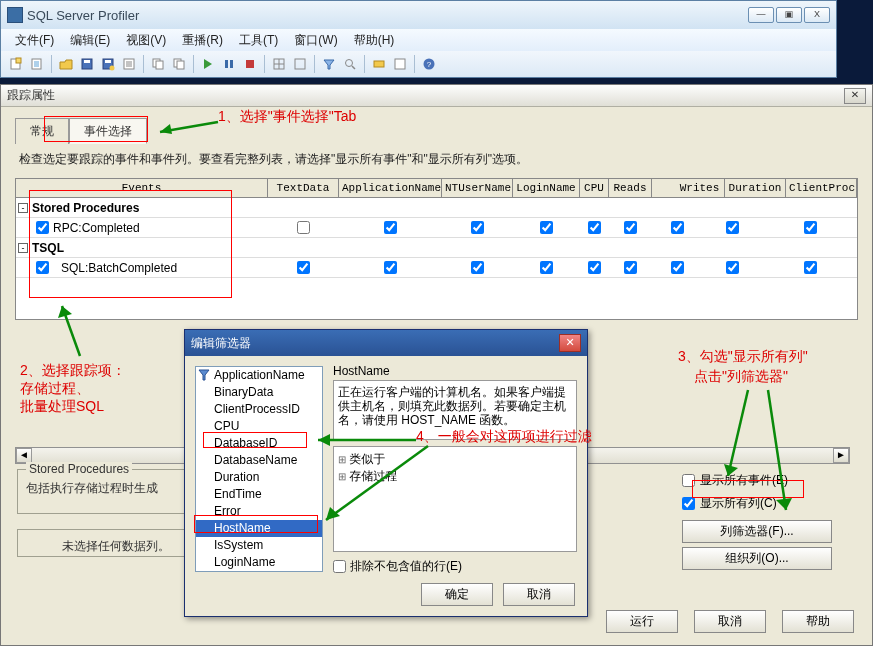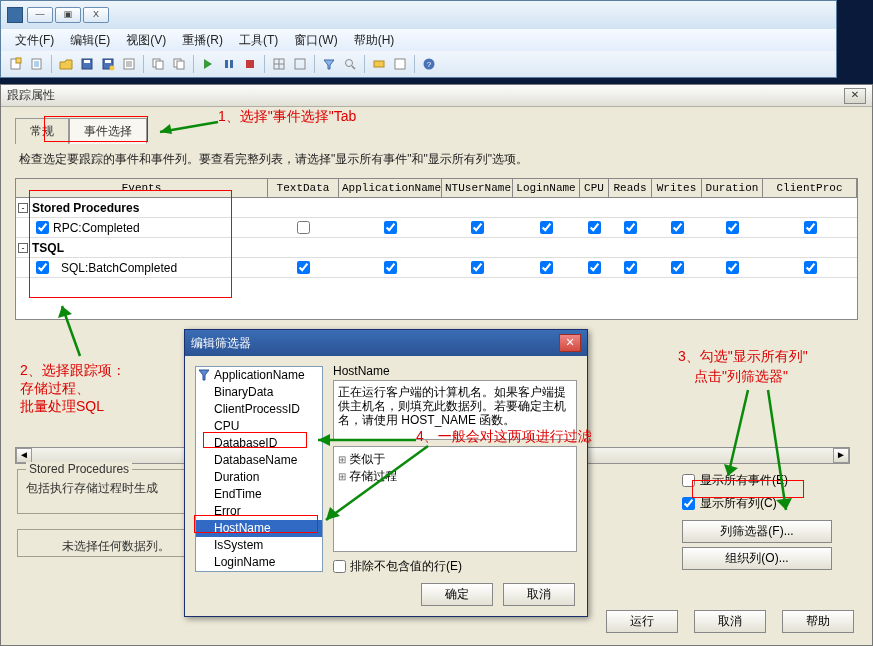--- a/index.html
+++ b/index.html
@@ -33,21 +33,21 @@
 .tab { padding: 4px 14px 3px; border: 1px solid #999; border-bottom: none; background: #ece9d8; color: #333; font-size: 12px; position: relative; top: 1px; }
 .tab.active { background: #f8f7f1; border-bottom: 1px solid #f8f7f1; }
 
 .instruction { color: #222; font-size: 12px; margin: 6px 0 10px 4px; }
 
 .events-grid { border: 1px solid #888; background: #fff; height: 142px; position: relative; }
 .grid-header { display: flex; background: #ece9d8; border-bottom: 1px solid #888; }
 .grid-header .hcell { padding: 3px 3px; border-right: 1px solid #888; font-size: 11px; color: #000; text-align: center; white-space: nowrap; overflow: hidden; font-family: "Courier New", monospace; }
 .hc-ev { width: 252px; text-align: left; padding-left: 4px; }
 .hc-td { width: 71px; } .hc-an { width: 103px; } .hc-nt { width: 71px; } .hc-ln { width: 67px; }
-.hc-cp { width: 29px; } .hc-rd { width: 43px; } .hc-wr { width: 50px; } .hc-du { width: 61px; } .hc-cl { flex: 1; }
+.hc-cp { width: 29px; } .hc-rd { width: 43px; } .hc-wr { width: 50px; margin-left: 23px; } .hc-du { width: 61px; } .hc-cl { flex: 1; }
 
 .grid-body { }
 .grow { display: flex; align-items: center; border-bottom: 1px solid #ddd; height: 20px; }
 .grow .evcell { width: 252px; display: flex; align-items: center; font-family: "Courier New", monospace; font-size: 12px; color: #000; }
 .grow .toggle { width: 10px; height: 10px; border: 1px solid #666; margin: 0 4px 0 2px; text-align: center; line-height: 8px; font-size: 9px; background: #fff; }
 .grow .ind { width: 20px; }
 .grow .evlabel { font-weight: bold; }
 .cc { display: flex; justify-content: center; align-items: center; }
 .c-td{width:71px}.c-an{width:103px}.c-nt{width:71px}.c-ln{width:67px}.c-cp{width:29px}.c-rd{width:43px}.c-wr{width:50px}.c-du{width:61px}.c-cl{flex:1}
 input[type=checkbox]{ width:13px; height:13px; }
@@ -97,20 +97,21 @@
 svg.arrow { position: absolute; pointer-events: none; z-index: 60; overflow: visible; }
 svg.arrow path, svg.arrow line { stroke: #0a8a0a; stroke-width: 2.5; fill: none; }
 svg.arrow polygon { fill: #0a8a0a; }
 </style>
 </head>
 <body>
 
 <div class="app-window">
   <div class="titlebar">
     <div class="app-icon"></div>
+    <div class="title-text">SQL Server Profiler</div>
     <div class="window-controls">
       <span>—</span>
       <span>▣</span>
       <span>X</span>
     </div>
   </div>
   <div class="menubar">
     <span>文件(F)</span>
     <span>编辑(E)</span>
     <span>视图(V)</span>

